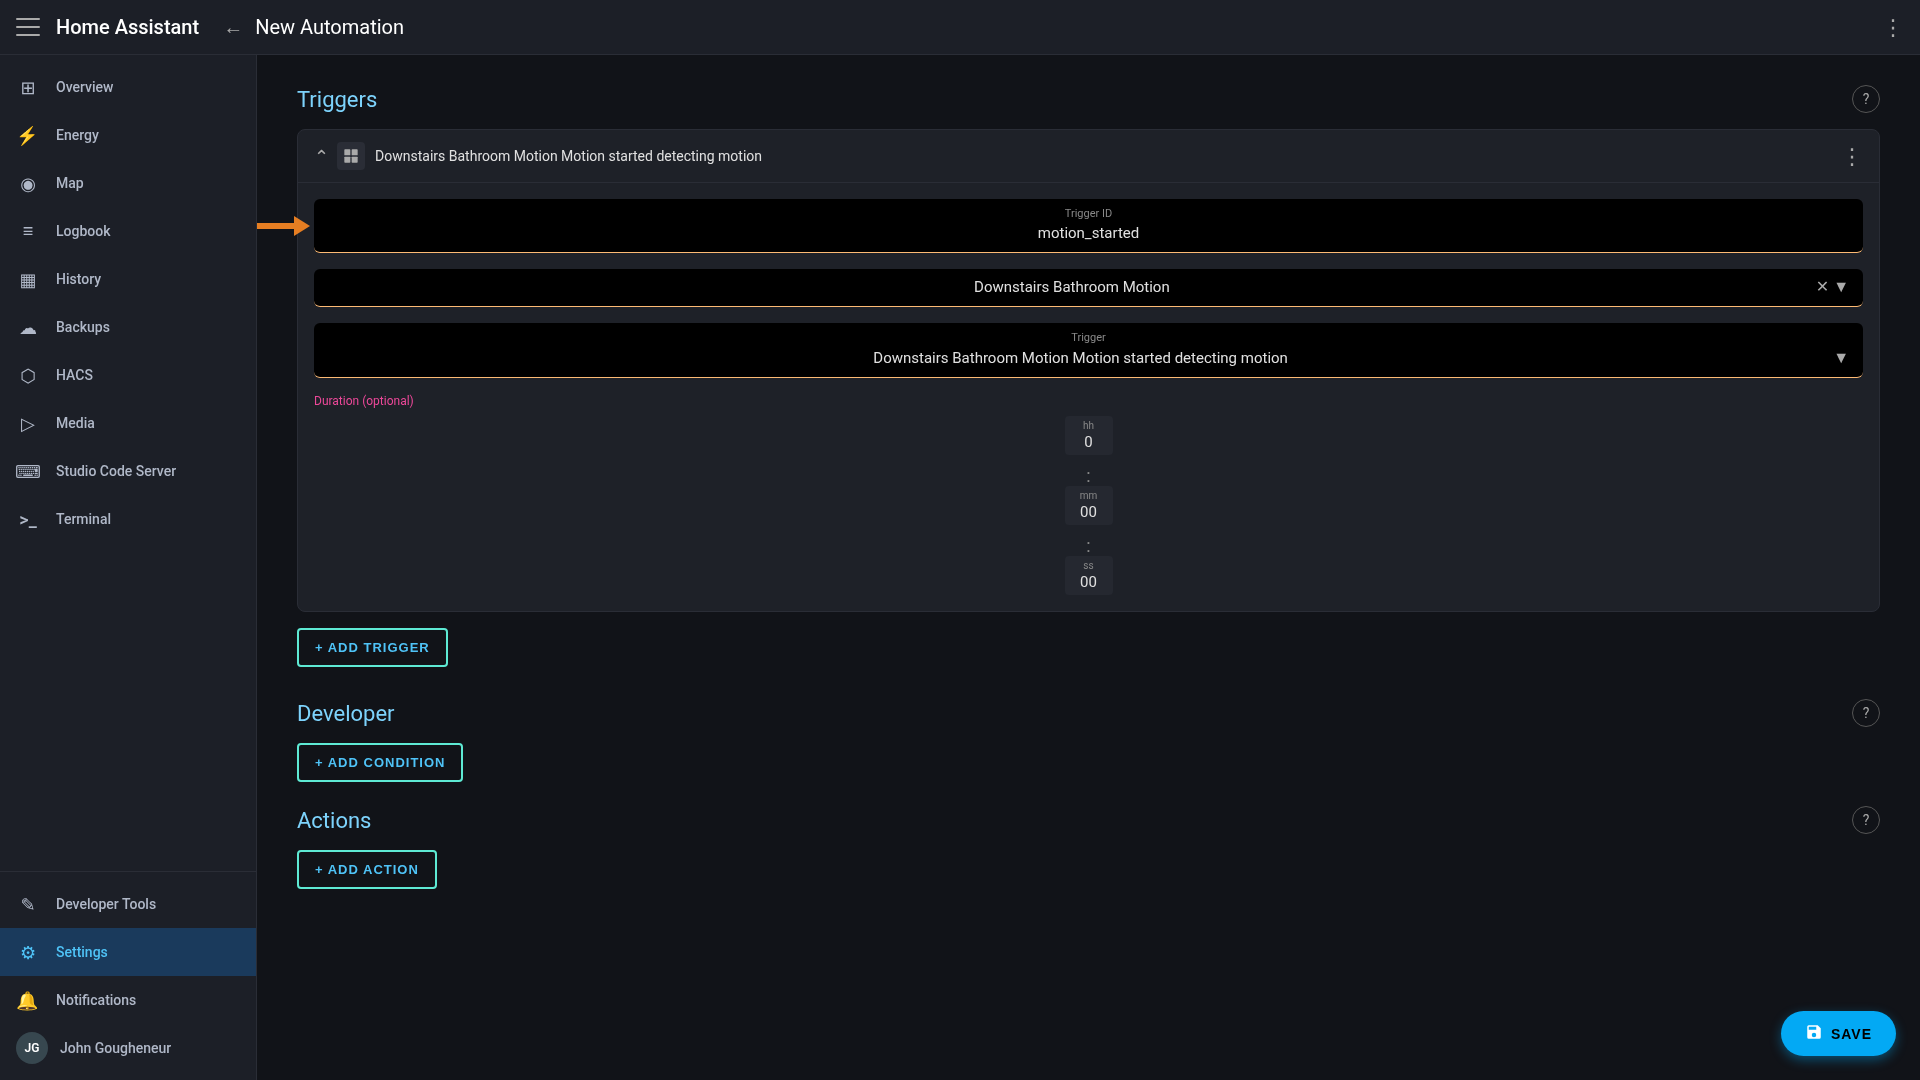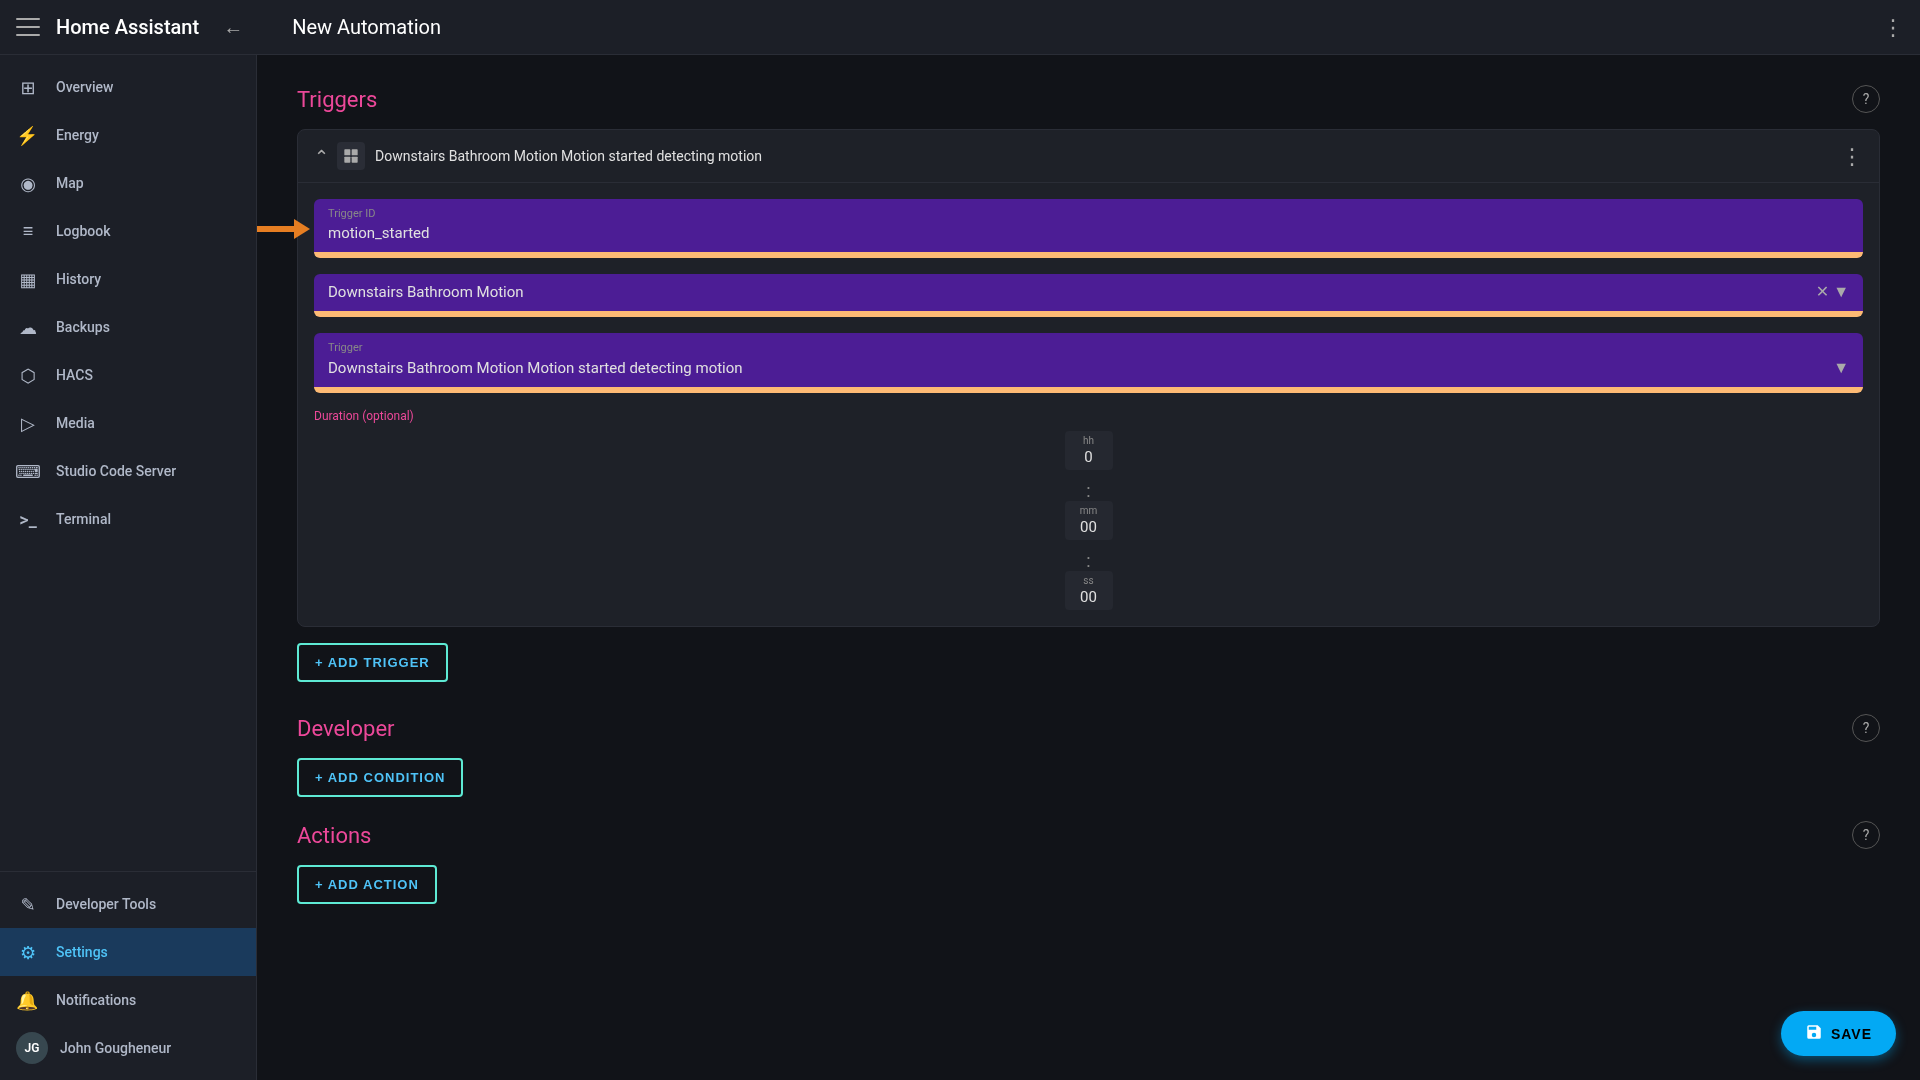--- a/index.html
+++ b/index.html
@@ -43,21 +43,20 @@
       color: #aaa;
       cursor: pointer;
       margin-right: 12px;
       font-size: 20px;
     }
     .topbar-page-title {
       font-size: 20px;
       font-weight: 400;
       color: #ffffff;
       flex: 1;
-      margin-left: 37px;
     }
     .topbar-more {
       color: #aaa;
       font-size: 22px;
       cursor: pointer;
     }
 
     
     .layout {
       display: flex;
@@ -130,21 +129,21 @@
 
     
     .section-header {
       display: flex;
       align-items: center;
       margin-bottom: 16px;
     }
     .section-title {
       font-size: 22px;
       font-weight: 400;
-      color: #ec4899;
+      color: #7dd3fc;
       flex: 1;
     }
     .section-help {
       width: 28px; height: 28px;
       border-radius: 50%;
       border: 1px solid #555;
       display: flex; align-items: center; justify-content: center;
       color: #aaa;
       font-size: 14px;
       cursor: pointer;
@@ -191,25 +190,26 @@
 
     .trigger-card-body {
       padding: 16px;
       display: flex;
       flex-direction: column;
       gap: 16px;
     }
 
     
     .form-field {
-      background: #4c1d95;
+      background: #000000;
       border-radius: 6px;
       padding: 8px 14px 10px;
-      border-bottom: 6px solid #fdba74;
+      border-bottom: 1px solid #fdba74;
       position: relative;
+      text-align: center;
     }
     .form-field-label {
       font-size: 11px;
       color: #888;
       margin-bottom: 4px;
     }
     .form-field-value {
       font-size: 15px;
       color: #e0e0e0;
     }

